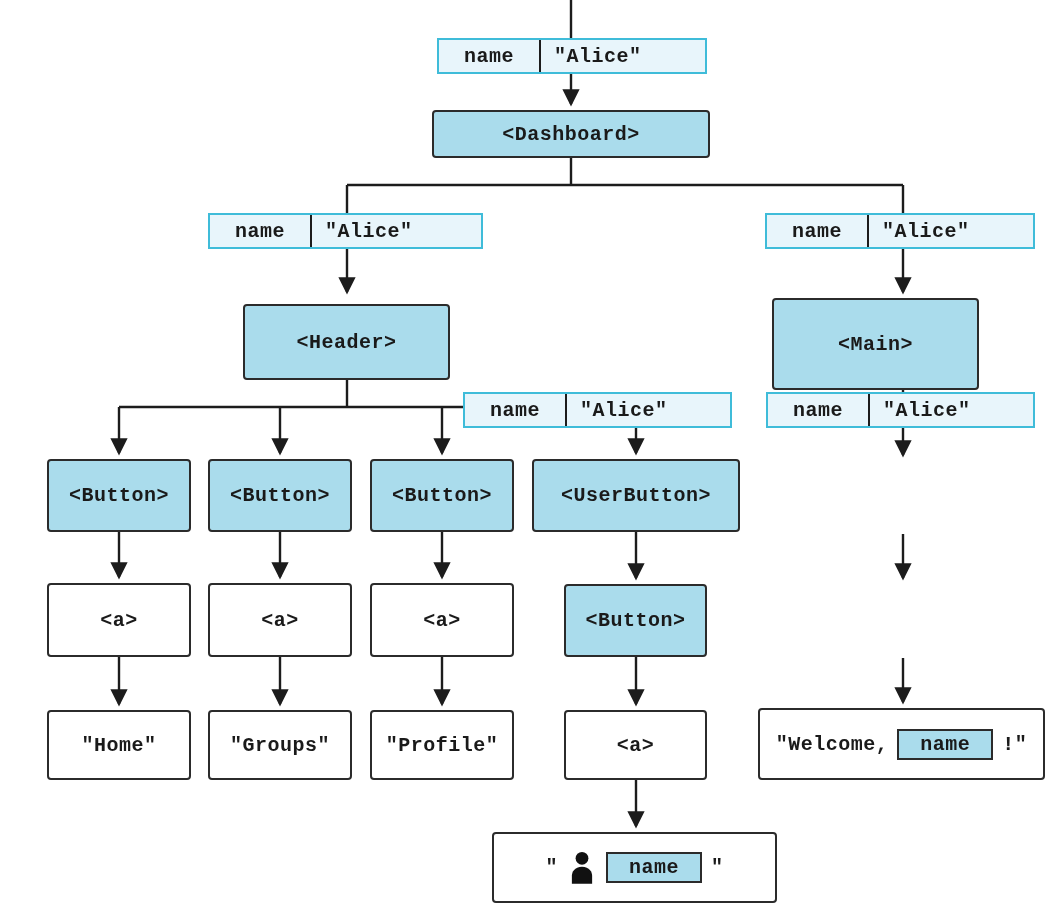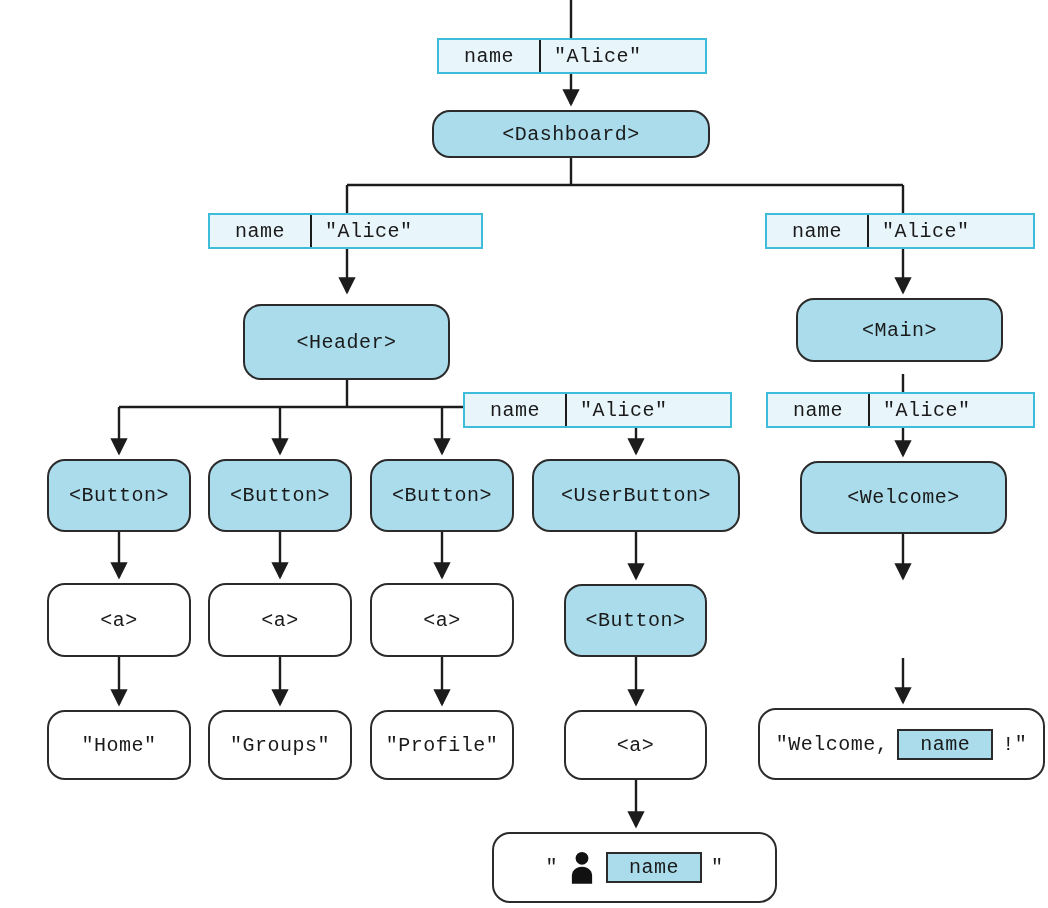--- a/index.html
+++ b/index.html
@@ -8,29 +8,29 @@
     --props-fill:#e8f5fb;
     --props-border:#3fbcd9;
     --line:#1c1c1c;
     --text:#1a1a1a;
     --background:#ffffff;
   }
   html,body{margin:0;padding:0;background:var(--background);}
   .canvas{
     position:relative;width:1048px;height:908px;background:var(--background);
     font-family:"Liberation Mono","DejaVu Sans Mono",monospace;
-    color:var(--text);font-size:20px;letter-spacing:.5px;overflow:hidden;
+    color:var(--text);font-size:20px;letter-spacing:.5px;overflow:hidden;font-weight:bold;
   }
   .wires{position:absolute;left:0;top:0;width:1048px;height:908px;z-index:0;}
   .wires path{stroke:var(--line);stroke-width:2.4;fill:none;}
   .wires .head{fill:var(--line);stroke:none;}
   .node{
     position:absolute;z-index:1;box-sizing:border-box;
     background:var(--component-fill);border:2.5px solid var(--box-border);
-    border-radius:18px;display:flex;align-items:center;justify-content:center;
+    border-radius:4px;display:flex;align-items:center;justify-content:center;
     white-space:nowrap;
   }
   .node.white{background:#fff;border-width:2px;}
   .props{
     position:absolute;z-index:1;box-sizing:border-box;height:36px;
     background:var(--props-fill);border:2px solid var(--props-border);
     display:flex;align-items:stretch;
   }
   .pkey{width:100px;border-right:2px solid var(--line);display:flex;align-items:center;justify-content:center;}
   .pval{flex:1;display:flex;align-items:center;padding-left:13px;}
@@ -101,26 +101,25 @@
     <span class="pkey">name</span>
     <span class="pval">"Alice"</span>
   </div>
   <div class="props" style="left:766px;top:392px;width:269px">
     <span class="pkey">name</span>
     <span class="pval">"Alice"</span>
   </div>
 
   <div class="node" style="left:432px;top:110px;width:278px;height:48px">&lt;Dashboard&gt;</div>
   <div class="node" style="left:243px;top:304px;width:207px;height:76px">&lt;Header&gt;</div>
-  <div class="node" style="left:796px;top:298px;width:207px;height:64px">&lt;Main&gt;</div>
+  <div class="node" style="left:772px;top:298px;width:207px;height:92px">&lt;Main&gt;</div>
   <div class="node" style="left:47px;top:459px;width:144px;height:73px">&lt;Button&gt;</div>
   <div class="node" style="left:208px;top:459px;width:144px;height:73px">&lt;Button&gt;</div>
   <div class="node" style="left:370px;top:459px;width:144px;height:73px">&lt;Button&gt;</div>
   <div class="node" style="left:532px;top:459px;width:208px;height:73px">&lt;UserButton&gt;</div>
-  <div class="node" style="left:800px;top:461px;width:207px;height:73px">&lt;Welcome&gt;</div>
   <div class="node" style="left:564px;top:584px;width:143px;height:73px">&lt;Button&gt;</div>
 
   <div class="node white" style="left:47px;top:583px;width:144px;height:74px">&lt;a&gt;</div>
   <div class="node white" style="left:208px;top:583px;width:144px;height:74px">&lt;a&gt;</div>
   <div class="node white" style="left:370px;top:583px;width:144px;height:74px">&lt;a&gt;</div>
   <div class="node white" style="left:564px;top:710px;width:143px;height:70px">&lt;a&gt;</div>
 
   <div class="node white" style="left:47px;top:710px;width:144px;height:70px">"Home"</div>
   <div class="node white" style="left:208px;top:710px;width:144px;height:70px">"Groups"</div>
   <div class="node white" style="left:370px;top:710px;width:144px;height:70px">"Profile"</div>

